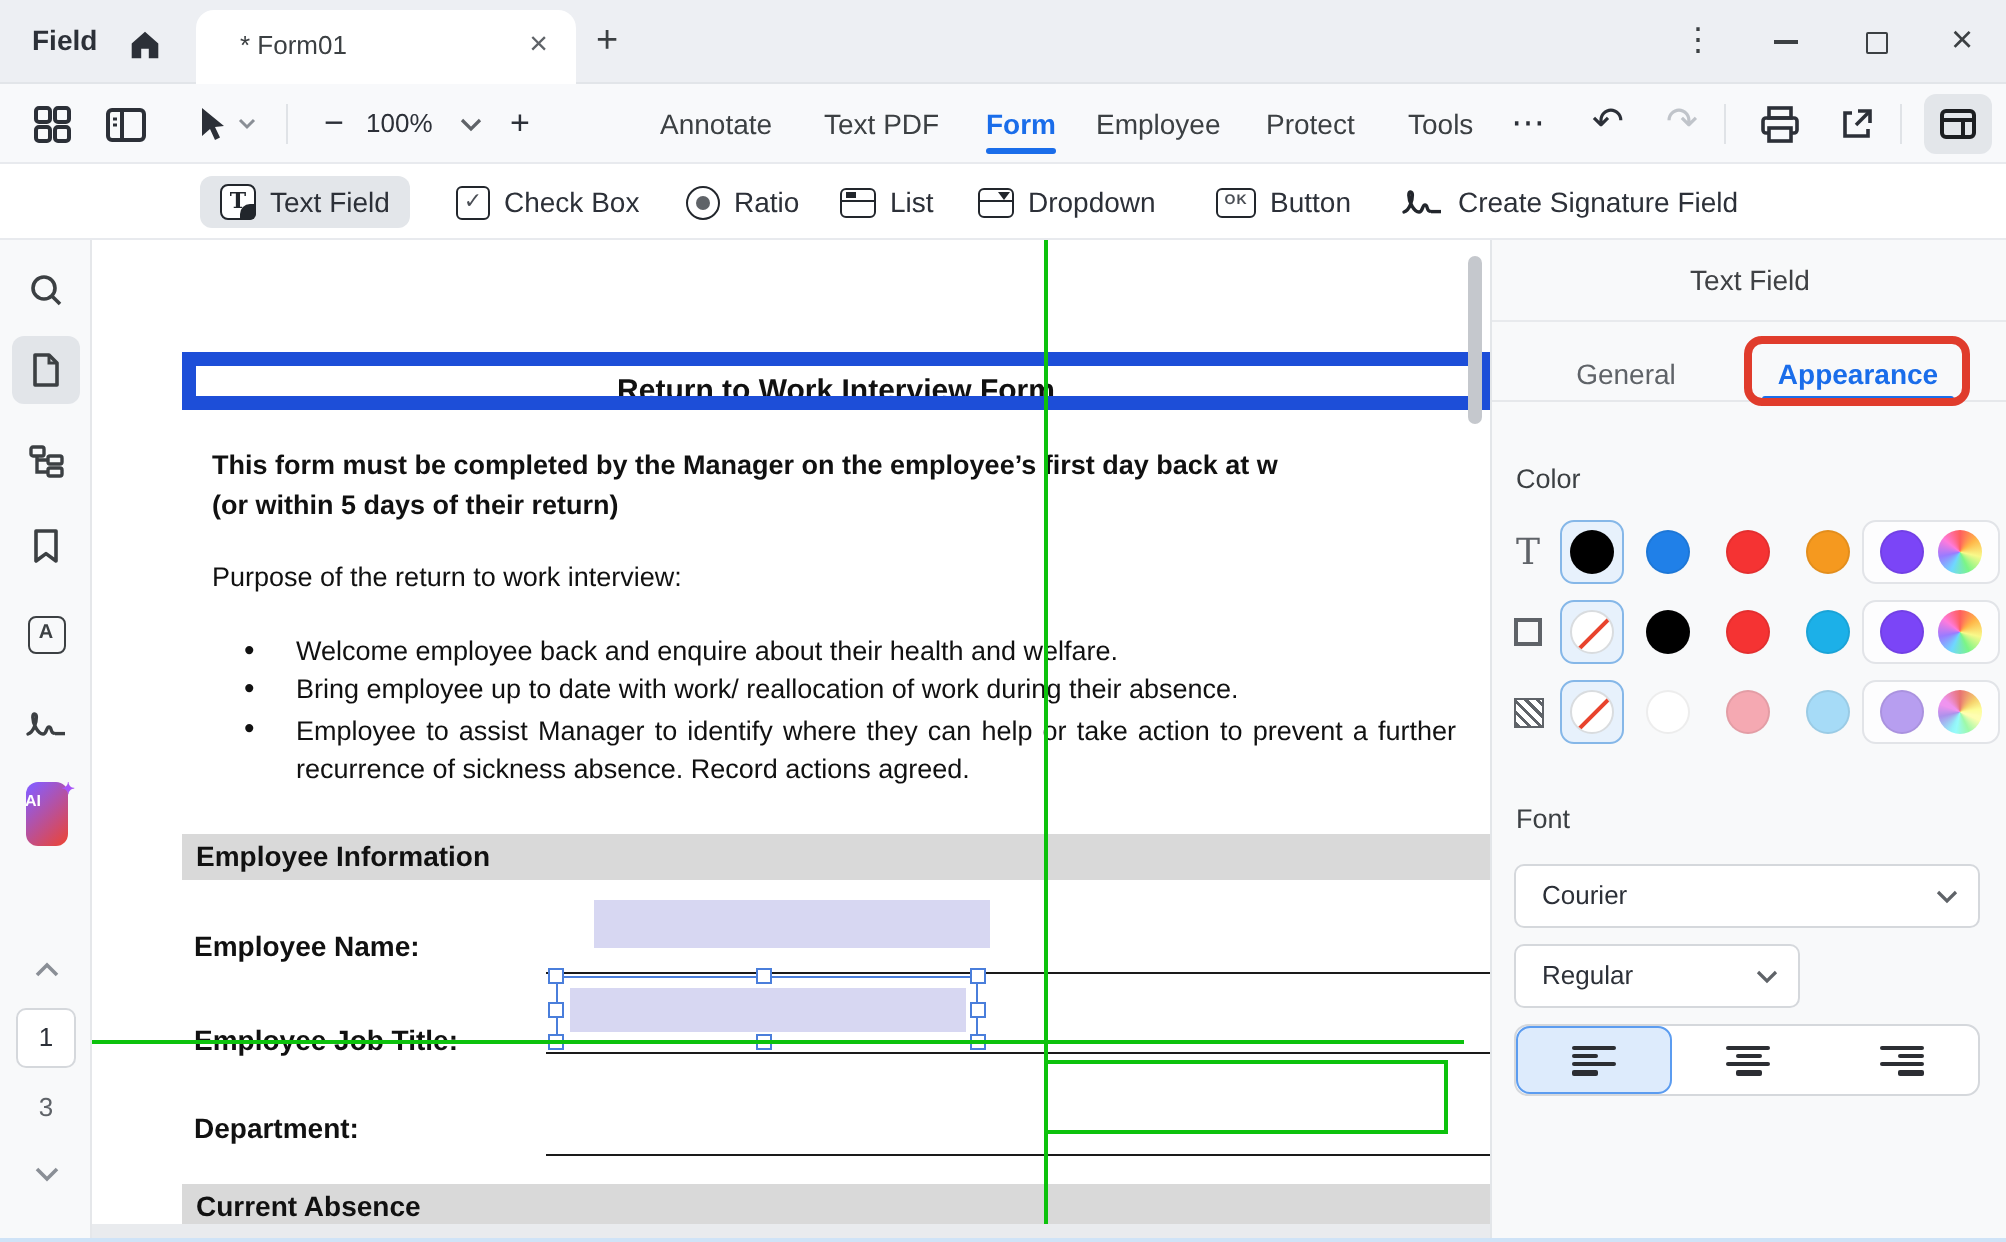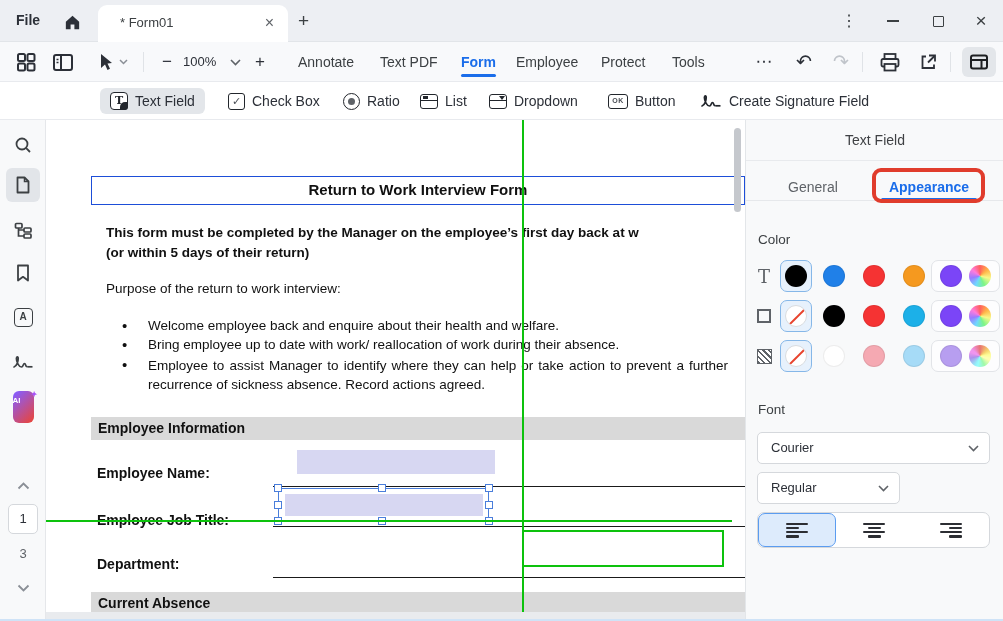--- a/index.html
+++ b/index.html
@@ -23,21 +23,21 @@
   .min-glyph { width:12px; height:2px; background:#3c4043; }
   .max-glyph { width:11px; height:11px; border:1.6px solid #3c4043; border-radius:1px; }
   .close-glyph { font-size:19px; color:#3c4043; line-height:22px; }
 
   
   #toolbar { position:absolute; left:0; top:42px; width:1003px; height:40px; background:#f8f9fb; border-bottom:1px solid #e8eaee; }
   .tb-icon { position:absolute; top:8px; width:26px; height:24px; display:flex; align-items:center; justify-content:center; }
   .tb-sep { position:absolute; top:10px; width:1px; height:20px; background:#e0e3e7; }
   .zoom-txt { position:absolute; top:12px; font-size:13px; color:#2c3038; }
   .glyph-btn { position:absolute; top:7px; width:24px; height:26px; text-align:center; font-size:17px; color:#2c3038; line-height:26px; }
-  .menu-item { position:absolute; top:0; height:40px; line-height:40px; font-size:14px; color:#3c4043; }
+  .menu-item { position:absolute; top:0; height:40px; line-height:40px; font-size:14px; color:#3c4043;margin-left:32px; }
   .menu-item.active { font-weight:bold; }
   .menu-item.active::after { content:""; position:absolute; left:0; right:0; bottom:5px; height:3px; background:inherit; border-radius:2px; background:#1a6dea; }
   .tool-btn-bg { background:#e3e6ea; border-radius:6px; }
 
   
   #formbar { position:absolute; left:0; top:82px; width:1003px; height:38px; background:#ffffff; border-bottom:1px solid #e8eaee; }
   .ftool { position:absolute; top:0; height:38px; display:flex; align-items:center; gap:7px; font-size:14px; color:#2c3038; }
   .ftool.active-tool { top:6px; height:26px; padding:0 10px; background:#e3e6ea; border-radius:6px; }
   .tf-ic { position:relative; width:18px; height:18px; border:1.7px solid #22262c; border-radius:4px; font-family:"DejaVu Serif", serif; font-size:11px; font-weight:bold; color:#22262c; text-align:center; line-height:15px; background:#fff; }
   .tf-ic::after { content:""; position:absolute; right:-1px; bottom:-1px; width:8px; height:8px; background:#22262c; border-radius:5px 1px 3px 1px; }
@@ -58,21 +58,21 @@
   .a-ic { width:19px; height:19px; border:1.8px solid #3c4043; border-radius:4px; font-size:10px; font-weight:bold; color:#3c4043; text-align:center; line-height:16px; }
   .ai-ic { position:relative; width:21px; height:32px; border-radius:6px; background:linear-gradient(135deg,#8a5cf6 10%,#e8453c 95%); color:#fff; font-size:8px; font-weight:bold; line-height:20px; }
   .ai-ic::after { content:"\2726"; position:absolute; right:-4px; top:-6px; font-size:8px; color:#a855f7; }
   .page-box { position:absolute; left:8px; top:384px; width:30px; height:30px; background:#fff; border:1px solid #d5d8dc; border-radius:5px; font-size:13px; color:#2c3038; text-align:center; line-height:28px; }
   .page-num { position:absolute; left:0; top:426px; width:46px; text-align:center; font-size:13px; color:#5f6368; }
   .sb-chev { position:absolute; left:0; width:46px; text-align:center; }
 
   
   #doc { position:absolute; left:46px; top:120px; width:699px; height:501px; background:#ffffff; overflow:hidden; }
   #page-bottom { position:absolute; left:0; top:492px; width:699px; height:9px; background:#e9ebee; }
-  .doc-title-box { position:absolute; left:45px; top:56px; width:654px; height:29px; border:1px solid #1d4ed8; font-size:15px; font-weight:bold; color:#111; text-align:center; line-height:25px; white-space:nowrap; overflow:hidden; }
+  .doc-title-box { position:absolute; left:45px; top:56px; width:654px; height:29px; border:7px solid #1d4ed8; font-size:15px; font-weight:bold; color:#111; text-align:center; line-height:25px; white-space:nowrap; overflow:hidden; }
   .doc-bold-line { position:absolute; left:60px; font-size:13.5px; font-weight:bold; color:#111; white-space:nowrap; }
   .doc-line { position:absolute; left:60px; font-size:13.5px; color:#111; white-space:nowrap; }
   .bullet { position:absolute; left:76px; padding-left:26px; font-size:13.5px; color:#111; white-space:nowrap; }
   .bullet::before { content:"\2022"; position:absolute; left:0; top:-1px; font-size:15px; }
   .bullet.wrap { white-space:normal; width:606px; text-align:justify; line-height:19px; }
   .sec-bar { position:absolute; left:45px; width:654px; height:23px; background:#d9d9d9; font-size:14px; font-weight:bold; color:#111; line-height:23px; padding-left:7px; }
   .fld-label { position:absolute; left:51px; font-size:14px; font-weight:bold; color:#111; white-space:nowrap; }
   .underline { position:absolute; left:227px; width:472px; border-top:1.6px solid #1a1a1a; }
   .lav-field { position:absolute; }
   .sel-box { position:absolute; left:232px; top:368px; width:211px; height:33px; border:1.6px solid #4a7edb; }
@@ -117,21 +117,21 @@
   .align-ic i { height:2.4px; background:#2c2e33; border-radius:1px; }
   .align-ic .long { width:100%; } .align-ic .short { width:60%; }
   .align-ic.left { align-items:flex-start; } .align-ic.center { align-items:center; } .align-ic.right { align-items:flex-end; }
 </style>
 </head>
 <body>
 
 <div id="app">
 
   <div id="titlebar">
-    <span class="file-label">File</span>
+    <span class="file-label">Field</span>
     <span class="home-btn">
       <svg width="19" height="19" viewBox="0 0 20 20">
           <path d="M10 3 L17 9.2 V17 H12 V12 H8 V17 H3 V9.2 Z" fill="#2c3038"></path>
         </svg>
     </span>
     <div class="tab">
       <span class="tab-title">* Form01</span>
       <span class="tab-close">×</span>
     </div>
     <span class="new-tab">+</span>

